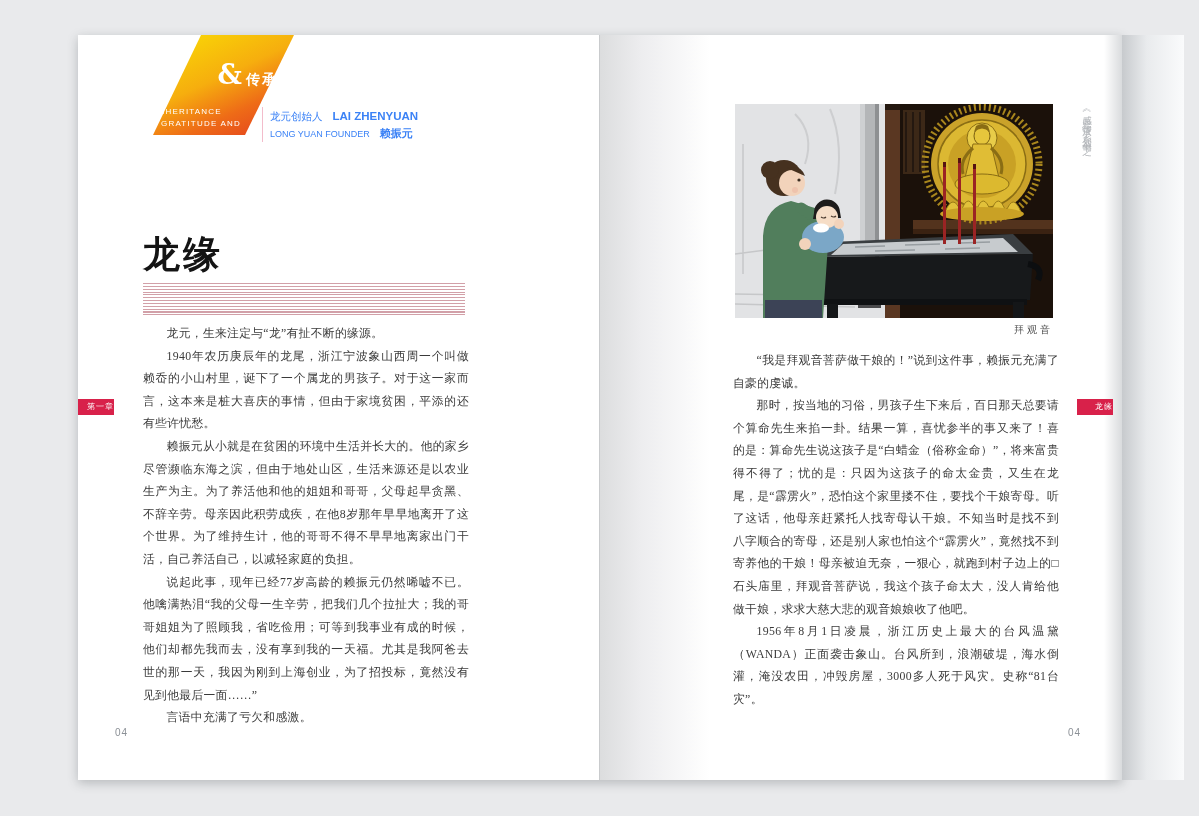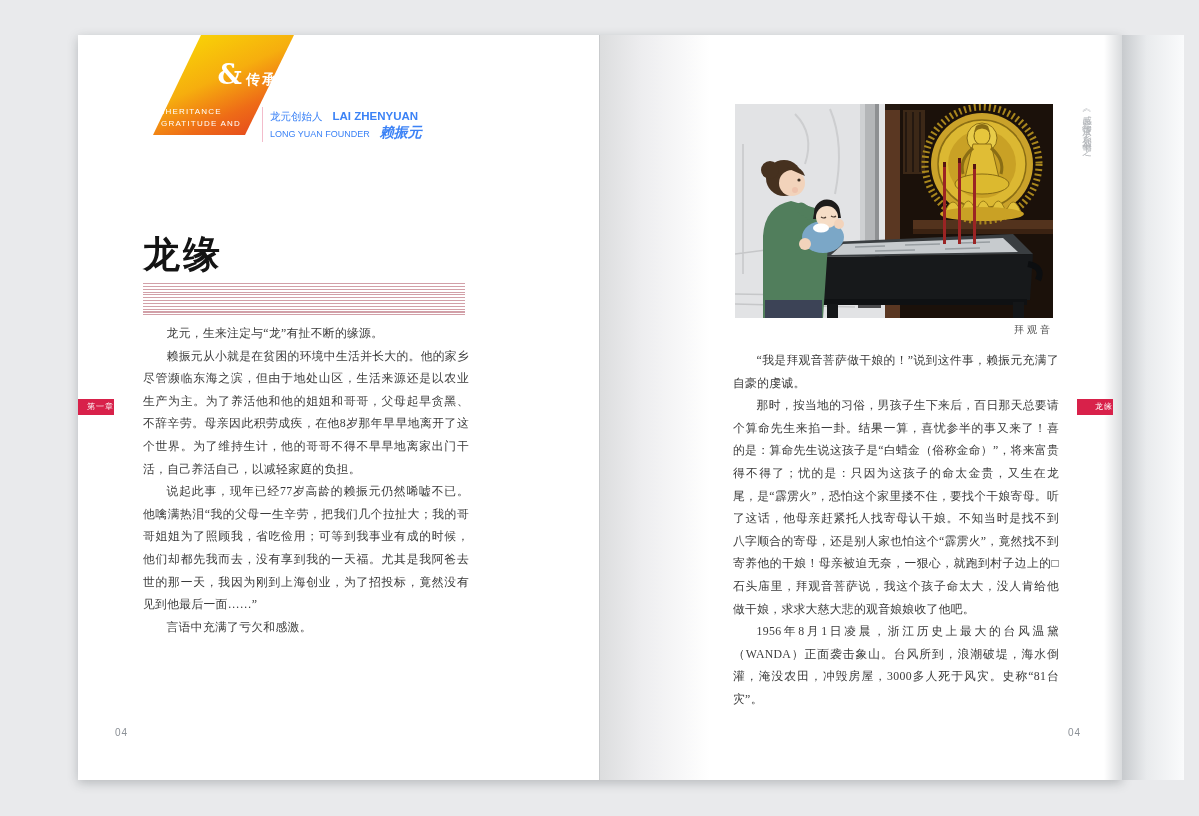--- a/index.html
+++ b/index.html
@@ -27,21 +27,21 @@
   .logo .en{position:absolute;color:#fff;font-family:"Liberation Sans",sans-serif;
         font-size:8px;letter-spacing:1.2px;white-space:nowrap;}
   .logo .en1{left:13px;top:60px;margin-top:24px;}
   .logo .en2{left:7px;top:72px;}
 
   .founder{position:absolute;left:184px;top:72px;border-left:1px solid #f3bccb;padding-left:7px;
         color:#3b82f6;white-space:nowrap;line-height:15px;}
   .founder .row1 .cn{font-size:10.5px;}
   .founder .row1 .en{font-size:11.5px;font-weight:bold;font-family:"Liberation Sans",sans-serif;margin-left:6px;}
   .founder .row2 .en{font-size:9px;font-family:"Liberation Sans",sans-serif;}
-  .founder .row2 .cn{font-size:14px;font-weight:bold;margin-left:6px;font-style:italic;}
+  .founder .row2 .cn{font-size:11px;font-weight:bold;margin-left:6px;}
 
   
   .chapter-title{position:absolute;left:65px;top:198px;font-size:37px;font-weight:bold;
         color:#141414;letter-spacing:3px;line-height:44px;}
   .title-rules{position:absolute;left:65px;top:248px;width:322px;height:34px;
         background:repeating-linear-gradient(to bottom,#d2a0a8 0,#d2a0a8 1px,rgba(255,255,255,0) 1px,rgba(255,255,255,0) 2.85px);}
   .bodytext{position:absolute;width:326px;color:#3a3a3a;font-size:11.8px;line-height:22.6px;
         text-align:justify;letter-spacing:.3px;}
   .bodytext p{margin:0;text-indent:2em;}
   .body-left{left:65px;top:287px;}
@@ -103,20 +103,21 @@
       </div>
     </div>
 
     <div class="tab left">第一章</div>
 
     <div class="chapter-title">龙缘</div>
     <div class="title-rules"></div>
 
     <div class="bodytext body-left">
       <p>龙元，生来注定与“龙”有扯不断的缘源。</p>
+      <p>1940年农历庚辰年的龙尾，浙江宁波象山西周一个叫做赖岙的小山村里，诞下了一个属龙的男孩子。对于这一家而言，这本来是桩大喜庆的事情，但由于家境贫困，平添的还有些许忧愁。</p>
       <p>赖振元从小就是在贫困的环境中生活并长大的。他的家乡尽管濒临东海之滨，但由于地处山区，生活来源还是以农业生产为主。为了养活他和他的姐姐和哥哥，父母起早贪黑、不辞辛劳。母亲因此积劳成疾，在他8岁那年早早地离开了这个世界。为了维持生计，他的哥哥不得不早早地离家出门干活，自己养活自己，以减轻家庭的负担。</p>
       <p>说起此事，现年已经77岁高龄的赖振元仍然唏嘘不已。他噙满热泪“我的父母一生辛劳，把我们几个拉扯大；我的哥哥姐姐为了照顾我，省吃俭用；可等到我事业有成的时候，他们却都先我而去，没有享到我的一天福。尤其是我阿爸去世的那一天，我因为刚到上海创业，为了招投标，竟然没有见到他最后一面……”</p>
       <p>言语中充满了亏欠和感激。</p>
     </div>
 
     <div class="pagenum left">04</div>
 
     <div class="seam-line"></div>
     <div class="gutter-shadow"></div>
     <div class="page-right-shade"></div>

